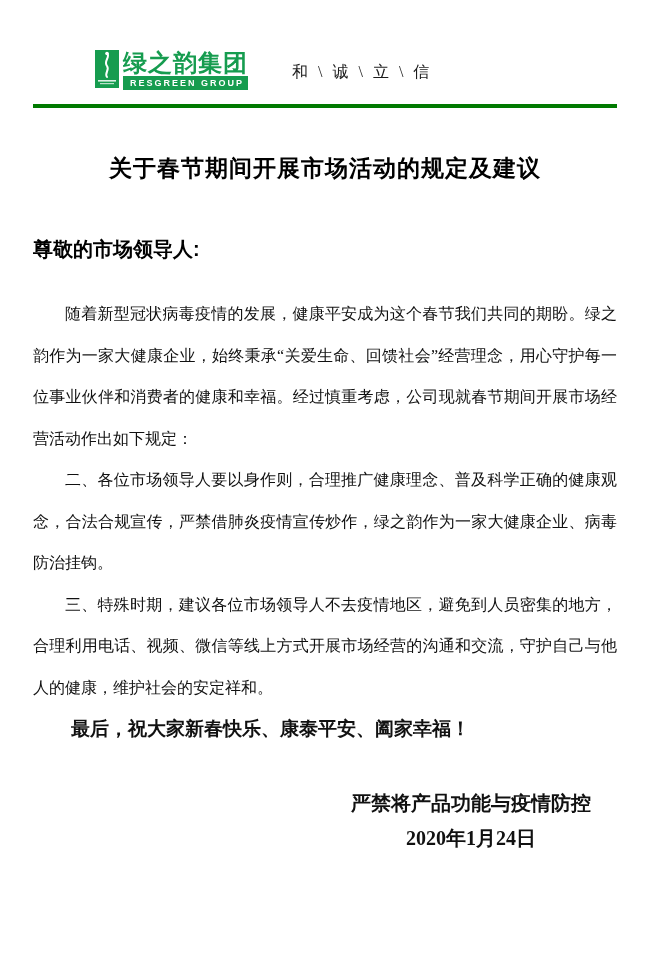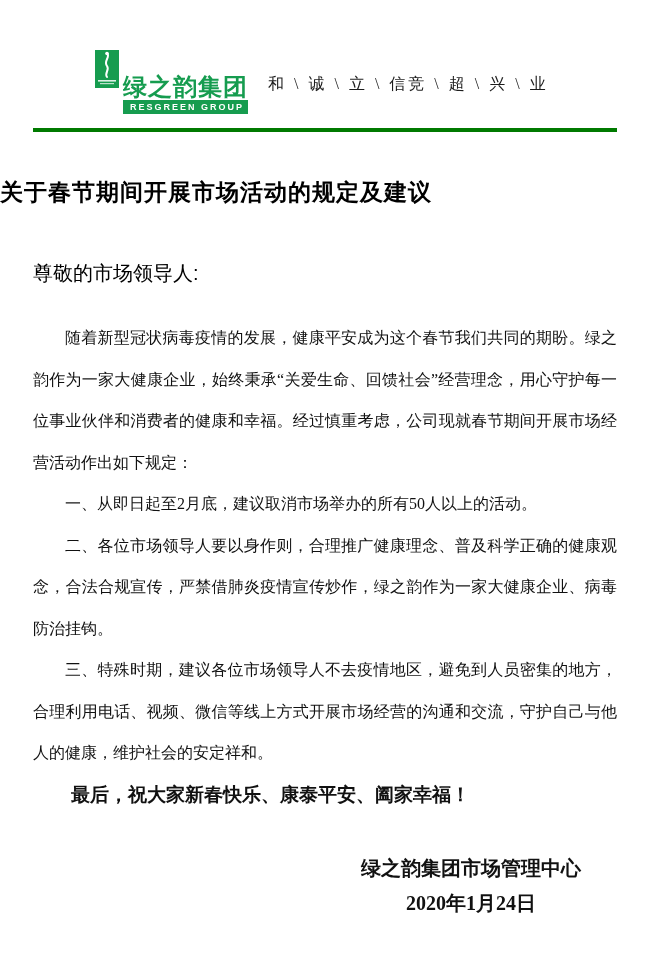--- a/index.html
+++ b/index.html
@@ -29,65 +29,65 @@
   .logo-mark { width: 24px; height: 38px; flex: 0 0 auto; }
   .logo-textcol { margin-left: 4px; }
   .logo-cn {
     font-family: "Liberation Sans", "DejaVu Sans", sans-serif;
     font-weight: bold;
     font-size: 24px;
     line-height: 25px;
     letter-spacing: 1px;
     color: var(--brand_green);
     white-space: nowrap;
-    margin-top: 24px;
   }
   .logo-en-bar {
     margin-top: 1px;
     background: var(--brand_green);
     color: #ffffff;
     font-family: "Liberation Sans", "DejaVu Sans", sans-serif;
     font-weight: bold;
     font-size: 9px;
     letter-spacing: 2px;
     text-align: right;
     padding: 2px 4px;
     white-space: nowrap;
   }
   .slogans {
     display: flex;
-    margin-left: 20px;
+    gap: 44px;
+    margin-left: 44px;
     padding-top: 4px;
     font-size: 16px;
     letter-spacing: 3px;
     color: #1c1c1c;
     white-space: nowrap;
   }
   
   .header-rule {
     height: 4px;
     margin: 14px 33px 0 33px;
     background: var(--rule_green);
   }
   
   .doc-title {
     margin-top: 44px;
-    text-align: left;
+    text-align: center;
     font-family: "Liberation Sans", "DejaVu Sans", sans-serif;
     font-weight: bold;
     font-size: 23px;
     line-height: 32px;
     letter-spacing: 1px;
     color: #000000;
   }
   
   .salutation {
     margin: 52px 33px 0 33px;
     font-family: "Liberation Sans", "DejaVu Sans", sans-serif;
-    font-weight: normal;
+    font-weight: bold;
     font-size: 20px;
     line-height: 26px;
     color: #000000;
   }
   .doc-body {
     margin: 31px 33px 0 33px;
     font-size: 16px;
     line-height: 41.5px;
     text-align: justify;
   }
@@ -123,37 +123,35 @@
         <rect x="3" y="30" width="18" height="1.6" fill="#ffffff" opacity="0.85"></rect>
         <rect x="5" y="33" width="14" height="1.2" fill="#ffffff" opacity="0.7"></rect>
       </svg>
       <div class="logo-textcol">
         <div class="logo-cn">绿之韵集团</div>
         <div class="logo-en-bar">RESGREEN GROUP</div>
       </div>
     </div>
     <div class="slogans">
       <span>和 \ 诚 \ 立 \ 信</span>
-      <span>竞 \ 超 \ 兴 \ 业</span>
     </div>
   </div>
 
   <div class="header-rule"></div>
 
   <h1 class="doc-title">关于春节期间开展市场活动的规定及建议</h1>
 
   <div class="salutation">尊敬的市场领导人:</div>
 
   <div class="doc-body">
     <p>随着新型冠状病毒疫情的发展，健康平安成为这个春节我们共同的期盼。绿之韵作为一家大健康企业，始终秉承“关爱生命、回馈社会”经营理念，用心守护每一位事业伙伴和消费者的健康和幸福。经过慎重考虑，公司现就春节期间开展市场经营活动作出如下规定：</p>
-    <p>一、从即日起至2月底，建议取消市场举办的所有50人以上的活动。</p>
     <p>二、各位市场领导人要以身作则，合理推广健康理念、普及科学正确的健康观念，合法合规宣传，严禁借肺炎疫情宣传炒作，绿之韵作为一家大健康企业、病毒防治挂钩。</p>
     <p>三、特殊时期，建议各位市场领导人不去疫情地区，避免到人员密集的地方，合理利用电话、视频、微信等线上方式开展市场经营的沟通和交流，守护自己与他人的健康，维护社会的安定祥和。</p>
   </div>
 
   <div class="closing-line">最后，祝大家新春快乐、康泰平安、阖家幸福！</div>
 
   <div class="signature">
-    <div>绿之韵集团市场管理中心</div>
+    <div>严禁将产品功能与疫情防控</div>
     <div>2020年1月24日</div>
   </div>
 
 </div>
 
 </body></html>

